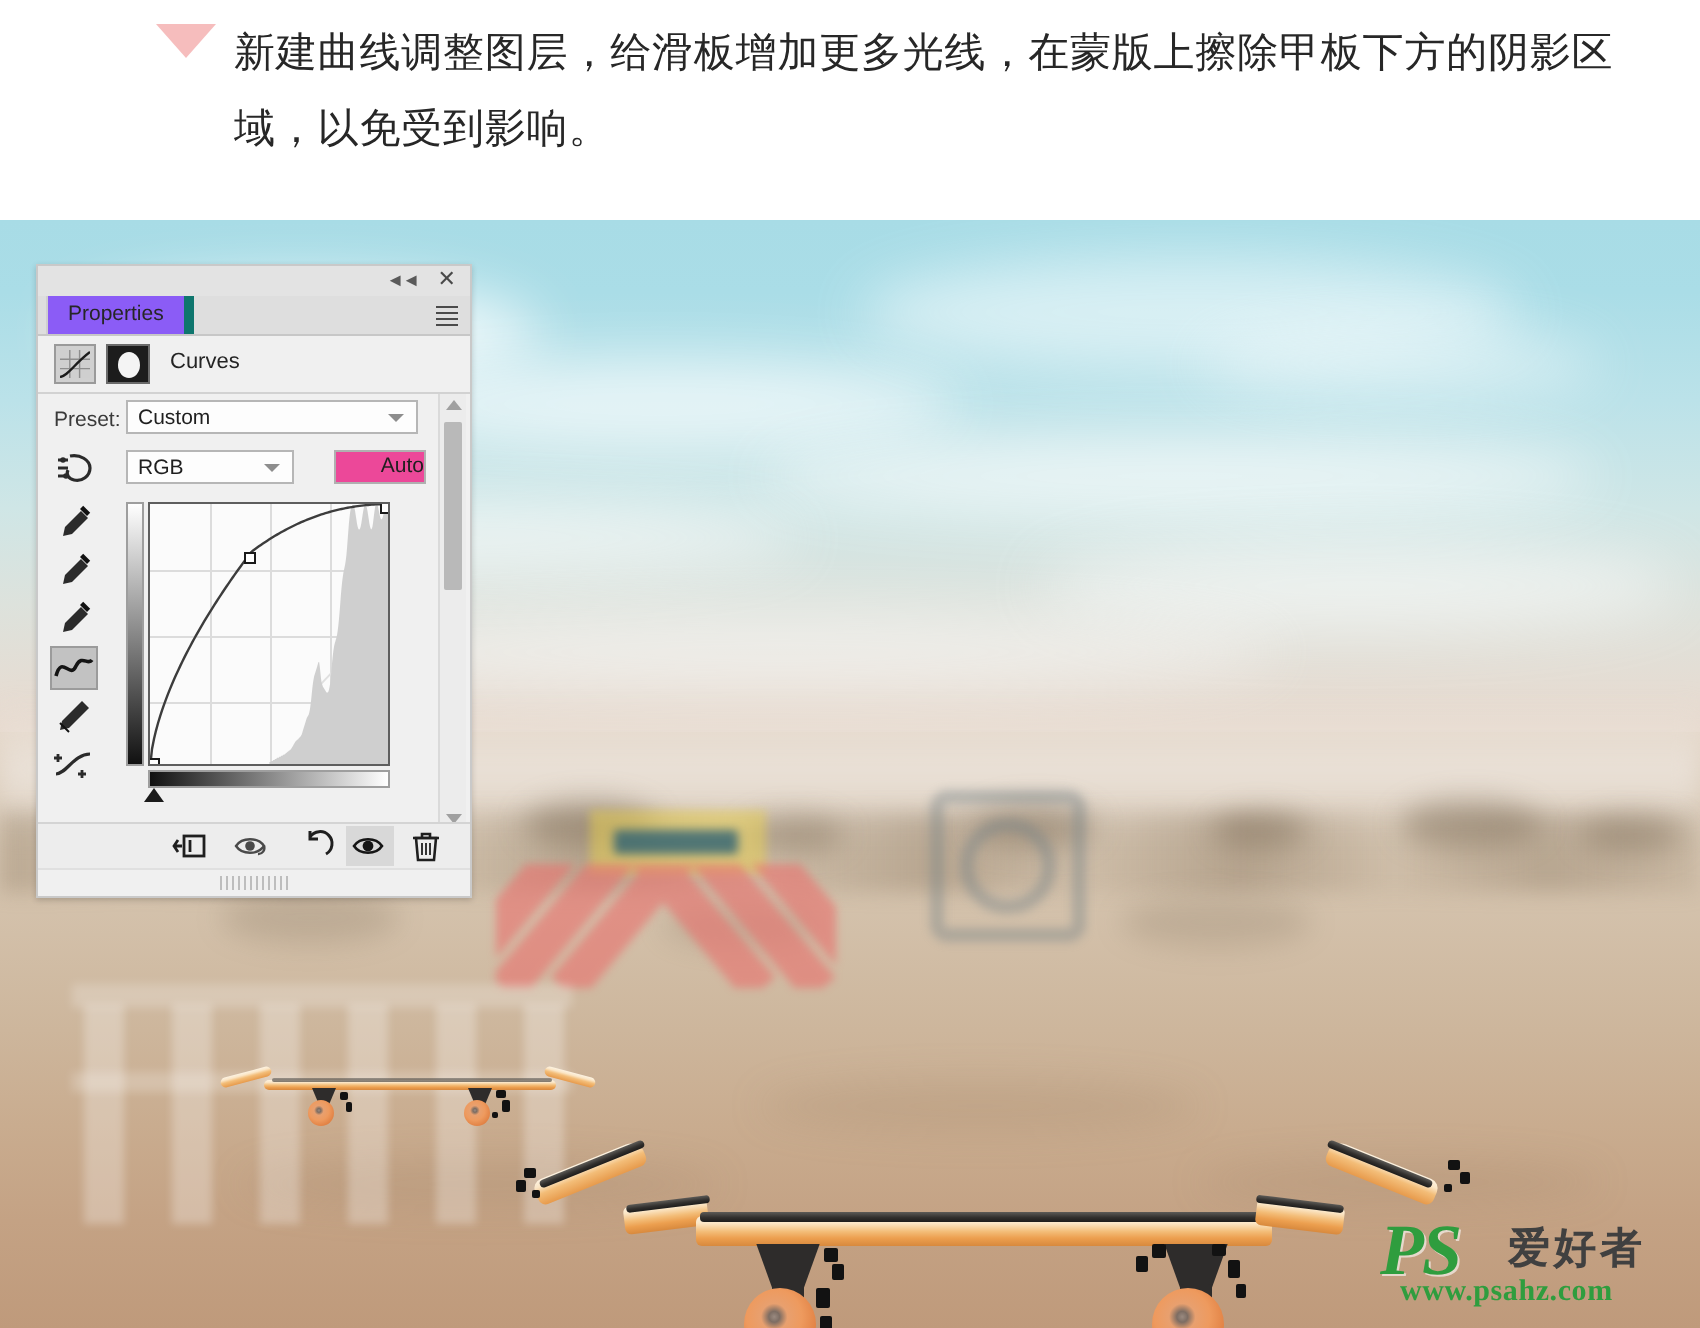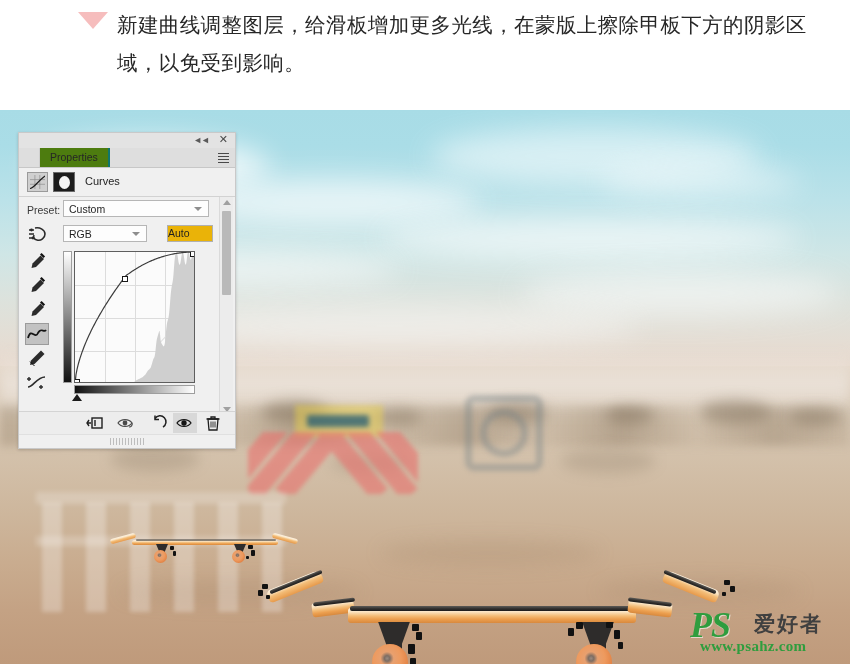--- a/index.html
+++ b/index.html
@@ -35,21 +35,21 @@
   }
   #caption-text {
     position: absolute;
     left: 117px;
     top: 8px;
     width: 710px;
     font-size: 20.5px;
     line-height: 38px;
     color: #272727;
     letter-spacing: 0.4px;
-    font-family: Liberation Mono, monospace;
+    font-family: Liberation Serif, serif;
   }
 
   
   #photo {
     position: absolute;
     left: 0; top: 110px;
     width: 850px;
     height: 554px;
     overflow: hidden;
     background: #d7c7b6;
@@ -291,28 +291,28 @@
     font-size: 11px; color: #4a4a4a; line-height: 13px;
     font-family: "DejaVu Sans", sans-serif;
   }
   #panel-tabrow {
     position: absolute; left: 0; top: 15px;
     width: 100%; height: 19px;
     background: #dedede;
     border-bottom: 1px solid #c7c7c7;
   }
   #tab-properties {
-    position: absolute; left: 20px; top: 0;
+    position: absolute; left: 4px; top: 0;
     height: 19px; line-height: 19px;
     padding: 0 10px;
-    background: #4d7c0f;
+    background: #8b5cf6;
     font-size: 10.5px;
     color: #262626;
     border-left: 1px solid #cfcfcf;
-    border-right: 2px solid #0f766e;
+    border-right: 5px solid #0f766e;
   }
   #panel-menu-icon {
     position: absolute; right: 6px; top: 5px;
     width: 11px; height: 9px;
   }
   #panel-menu-icon i {
     display: block; height: 1px; background: #4a4a4a; margin-bottom: 2px;
   }
 
   #panel-header {
@@ -373,24 +373,24 @@
     position: absolute; left: 44px; top: 2px;
     width: 84px; height: 17px;
     background: #fdfdfd;
     border: 1px solid #b6b6b6;
     box-sizing: border-box;
   }
   #channel-value { position: absolute; left: 5px; top: 2px; font-size: 10.5px; color: #1f1f1f; }
   #auto-button {
     position: absolute; left: 148px; top: 2px;
     width: 46px; height: 17px;
-    background: #eab308;
+    background: #ec4899;
     border: 1px solid #b0b0b0;
     box-sizing: border-box;
-    text-align: left;
+    text-align: right;
     line-height: 15px;
     font-size: 10.5px;
     color: #1f1f1f;
   }
 
   
   #tool-column { position: absolute; left: 6px; top: 118px; width: 26px; }
   .tool {
     position: relative;
     width: 24px; height: 22px;

